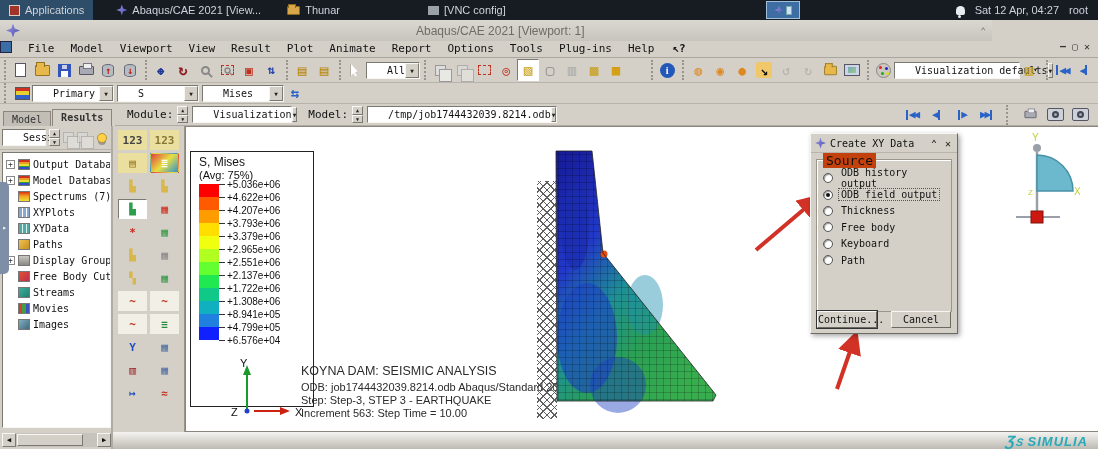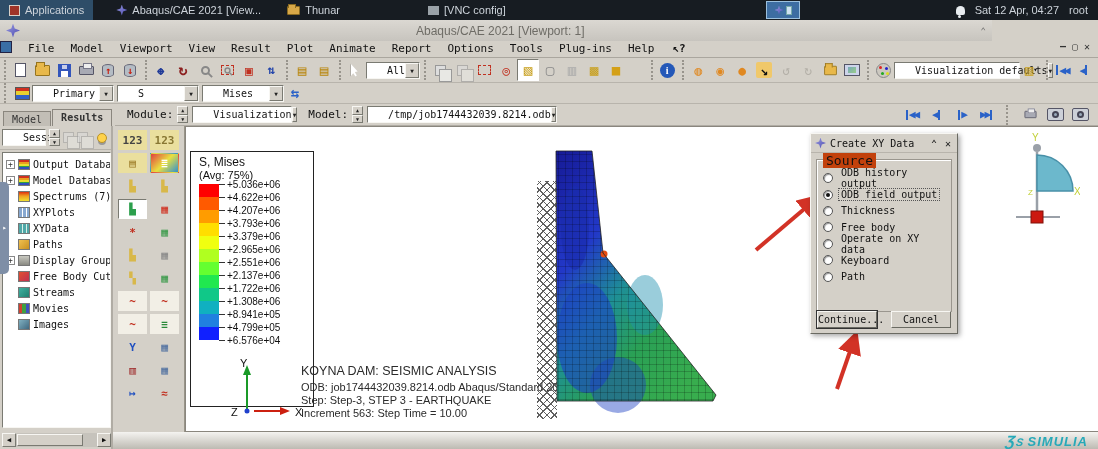--- a/index.html
+++ b/index.html
@@ -698,24 +698,20 @@
         <label class="opt">
           <span class="radio"></span>
           <span class="opt-label">Thickness</span>
         </label>
 
         <label class="opt">
           <span class="radio"></span>
           <span class="opt-label">Free body</span>
         </label>
 
-        <label class="opt">
-          <span class="radio"></span>
-          <span class="opt-label">Operate on XY data</span>
-        </label>
 
 
         <label class="opt">
           <span class="radio"></span>
           <span class="opt-label">Keyboard</span>
         </label>
 
         <label class="opt">
           <span class="radio"></span>
           <span class="opt-label">Path</span>

